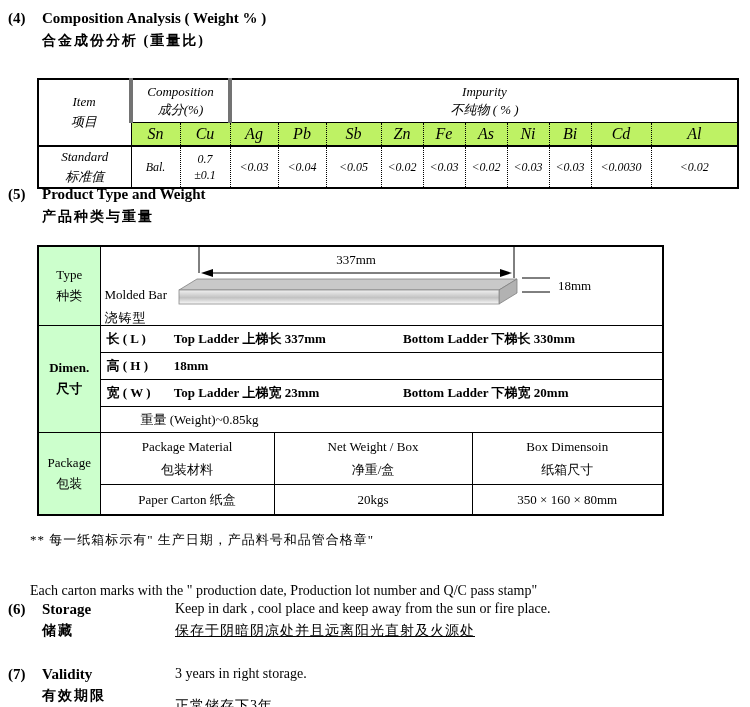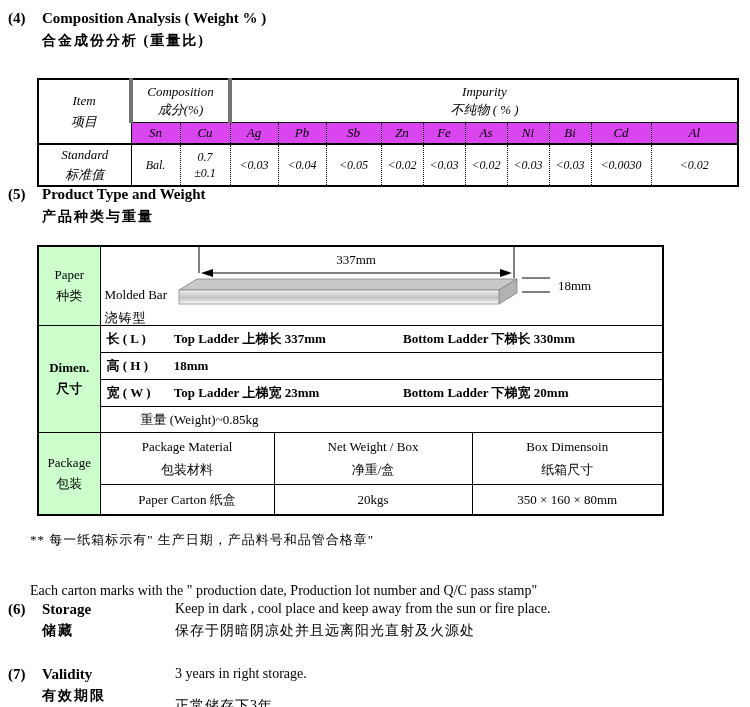--- a/index.html
+++ b/index.html
@@ -5,31 +5,31 @@
   html,body{margin:0;padding:0;}
   body{
     width:750px;height:707px;position:relative;background:#ffffff;
     font-family:"Liberation Serif", serif;color:#000;overflow:hidden;
   }
   .abs{position:absolute;}
   .sec-num{font-weight:bold;font-size:15px;}
   .sec-title{font-weight:bold;font-size:15px;}
   .sec-sub{font-weight:bold;font-size:14px;letter-spacing:2px;}
   .body-en{font-size:14px;}
-  .body-zh{font-size:14px;letter-spacing:1px;}
+  .body-zh{font-size:14px;letter-spacing:1px;text-decoration:underline;}
 
   
   table{border-collapse:collapse;table-layout:fixed;}
   .t1{width:700px;border:2px solid #000;font-style:italic;font-size:13px;}
   .t1 td{border-left:1px dotted #000;text-align:center;vertical-align:middle;padding:0;line-height:1.35;}
   .t1 td:first-child{border-left:none;}
   .t1 .bl-solid{border-left:4px solid #737373;margin-top:28px;}
   .t1 .item-cell{border-right:1px solid #000;}
   .t1 .r1 td{height:42px;border-bottom:1px solid #000;}
-  .t1 .r2 td{height:20px;font-size:13px;background:#d946ef;}
+  .t1 .r2 td{height:20px;font-size:16px;background:#bef264;}
   .t1 .r3 td{border-top:2px solid #000;height:40px;font-size:12px;}
   .t1 .two-line{line-height:1.55;}
 
   
   .t2{width:625px;border:2px solid #000;font-size:13px;}
   .t2 td{border:1px solid #000;vertical-align:middle;padding:0;}
   .t2 .green{background:#ccffcc;text-align:center;line-height:1.6;}
   .t2 .type-content{position:relative;height:78px;}
   .t2 .dim-row td{border-bottom:1px dotted #000;height:26px;font-weight:bold;}
   .t2 .dim-row-last td{border-bottom:1px solid #000;height:25px;padding-left:40px;}
@@ -129,21 +129,21 @@
 <table class="t2 abs" style="left:37px;top:245px;">
   <colgroup>
     <col style="width:62px">
       <col style="width:174px">
       <col style="width:198px">
       <col style="width:191px">
   </colgroup>
   <tbody>
       <tr>
     <td class="green" style="height:78px;">
-      <div>Paper</div>
+      <div>Type</div>
       <div>种类</div>
     </td>
     <td colspan="3" class="type-content">
       <svg class="diagram-svg" width="559" height="76" viewBox="0 0 559 76">
         <defs>
           <linearGradient id="barGrad" x1="0" y1="0" x2="0" y2="1">
             <stop offset="0%" stop-color="#f0f0f0"></stop>
             <stop offset="55%" stop-color="#c2c2c2"></stop>
             <stop offset="100%" stop-color="#fafafa"></stop>
           </linearGradient>

